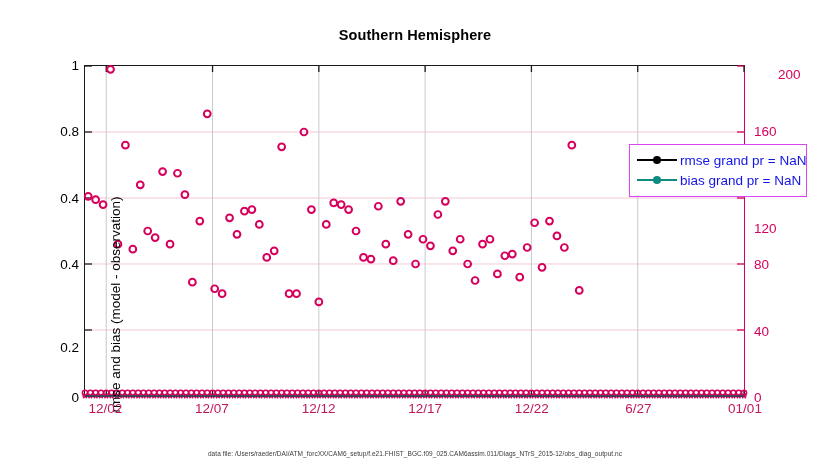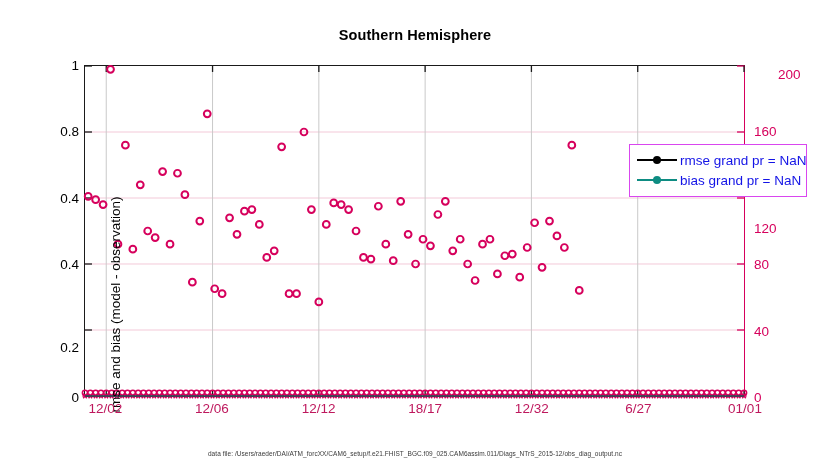--- a/index.html
+++ b/index.html
@@ -1067,22 +1067,22 @@
   <div id="tick-labels-right">
       <div class="ytick-right" style="top: 397px;">0</div>
       <div class="ytick-right" style="top: 330.6px;">40</div>
       <div class="ytick-right" style="top: 264.2px;">80</div>
       <div class="ytick-right" style="top: 212px; margin-top: 16px;">120</div>
       <div class="ytick-right" style="top: 131.4px;">160</div>
       <div class="ytick-right" style="top: 74px; margin-left: 24px;">200</div>
     </div>
   <div id="tick-labels-x">
       <div class="xtick" style="left: 105.323px;">12/02</div>
-      <div class="xtick" style="left: 211.935px;">12/06</div>
+      <div class="xtick" style="left: 211.935px;">12/07</div>
       <div class="xtick" style="left: 318.548px;">12/12</div>
-      <div class="xtick" style="left: 425.161px;">18/17</div>
-      <div class="xtick" style="left: 531.774px;">12/32</div>
+      <div class="xtick" style="left: 425.161px;">12/17</div>
+      <div class="xtick" style="left: 531.774px;">12/22</div>
       <div class="xtick" style="left: 638.387px;">6/27</div>
       <div class="xtick" style="left: 745px;">01/01</div>
     </div>
 
   <div id="footer-note">data file: /Users/raeder/DAI/ATM_forcXX/CAM6_setup/f.e21.FHIST_BGC.f09_025.CAM6assim.011/Diags_NTrS_2015-12/obs_diag_output.nc</div>
 </div>
 
 </body></html>

